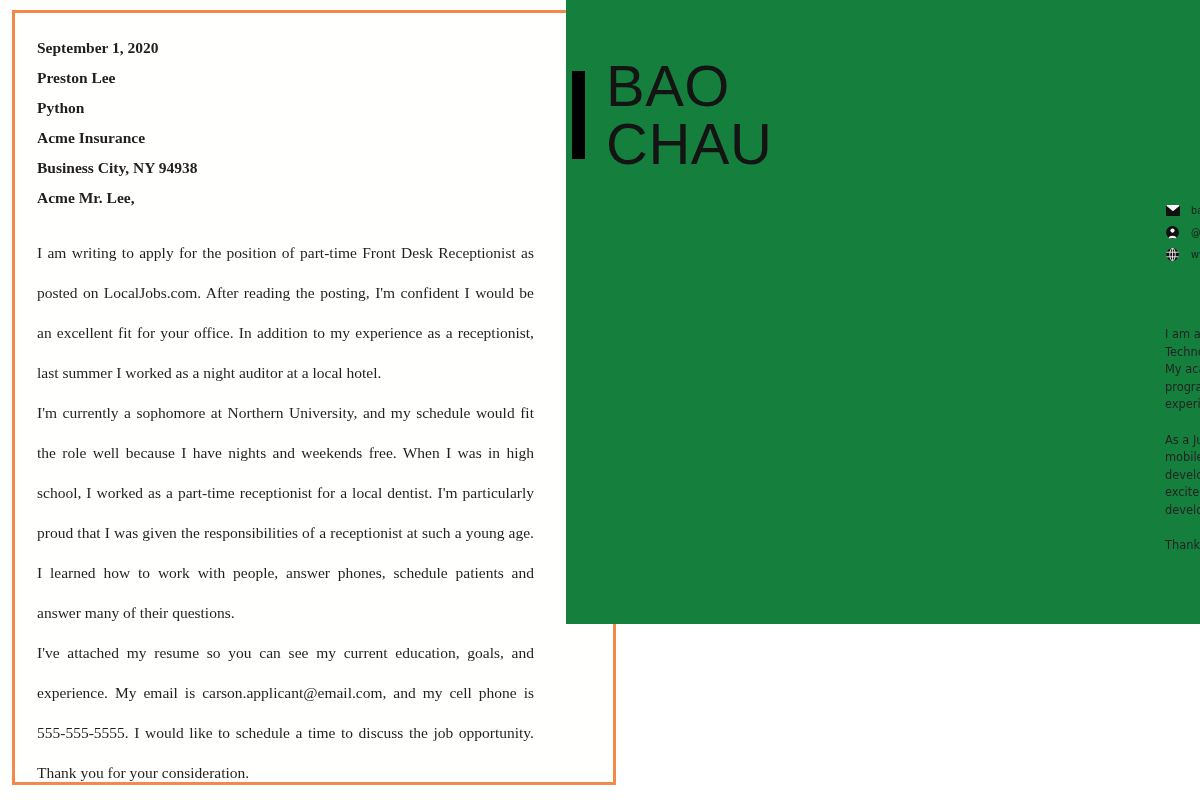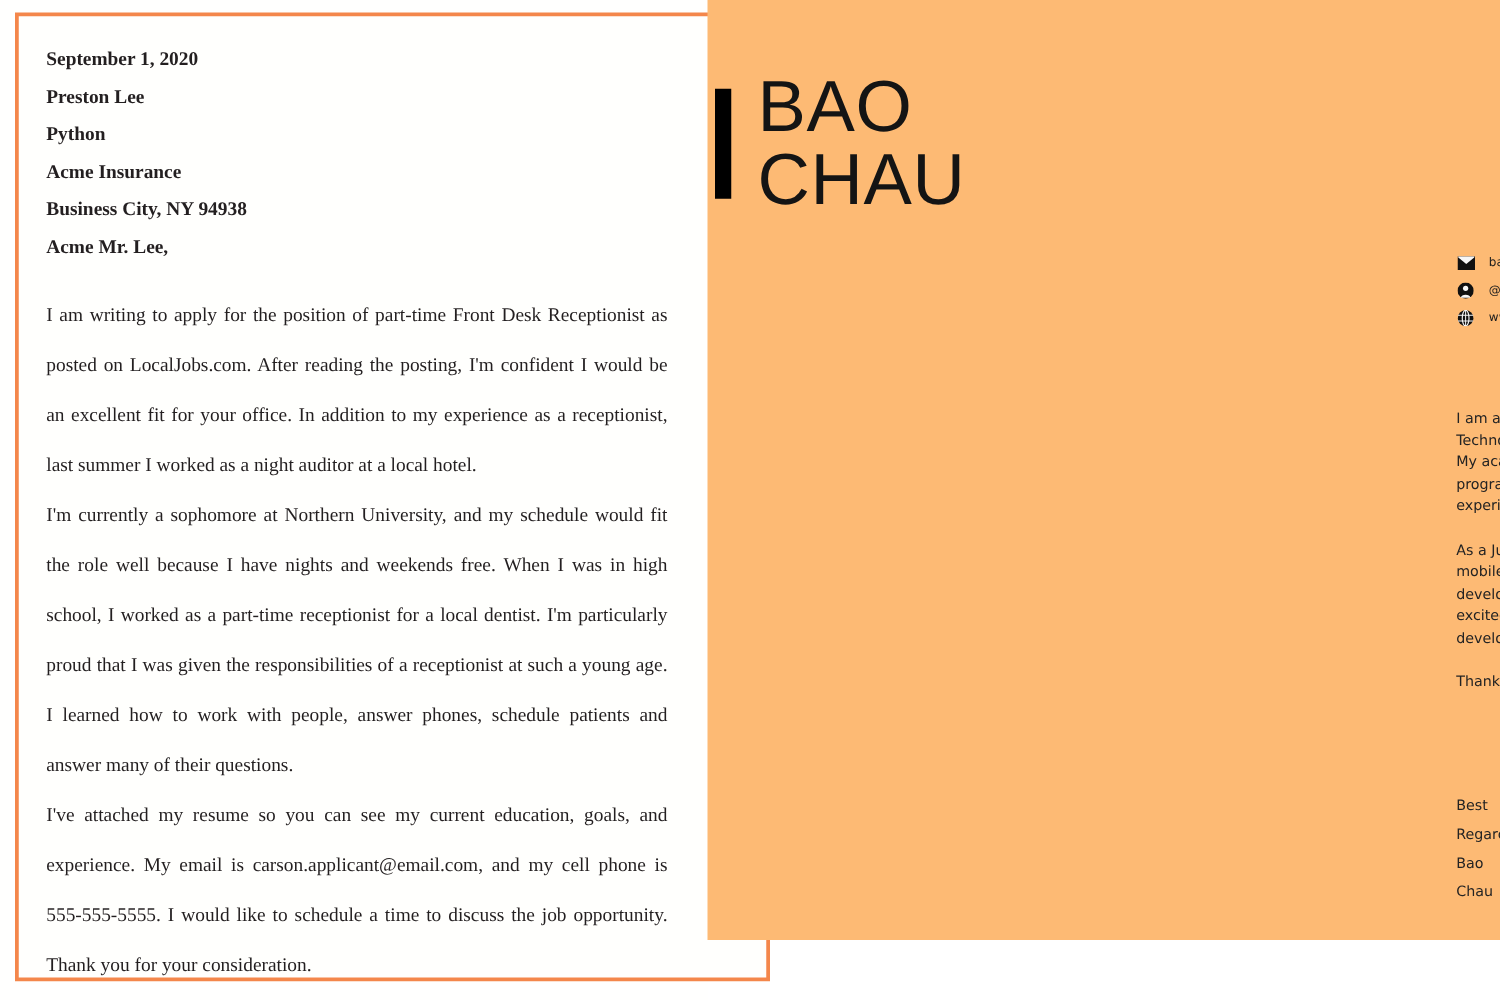--- a/index.html
+++ b/index.html
@@ -72,22 +72,22 @@
     font-weight: bold;
     font-size: 15.5px;
     color: #231f20;
     line-height: 30px;
   }
 
   
   .resume-pane {
     position: relative;
     width: 634px;
-    height: 752px;
-    background: #fdba74;
+    height: 624px;
+    background: #15803d;
     flex: 0 0 634px;
     overflow: hidden;
   }
   .name-block {
     position: absolute;
     left: 6px;
     top: 71px;
     display: flex;
     align-items: flex-start;
   }

